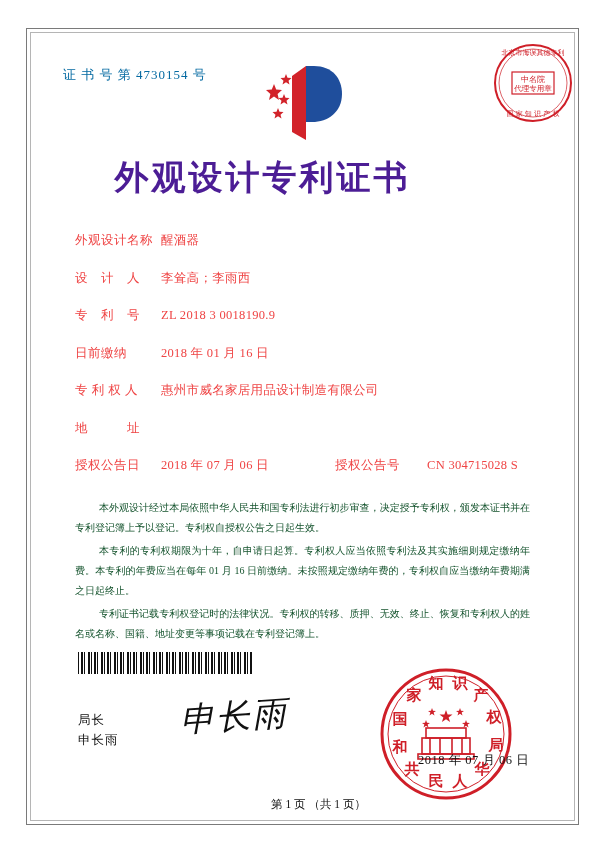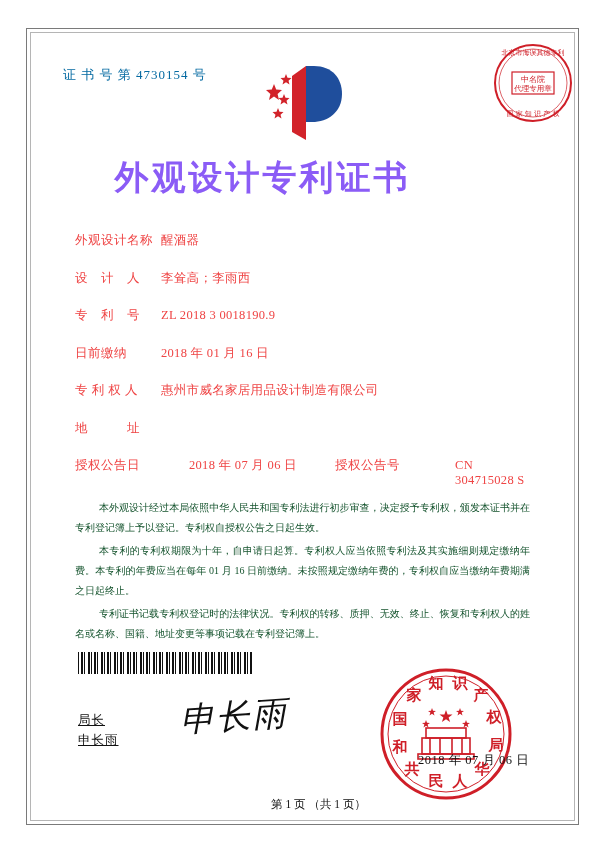--- a/index.html
+++ b/index.html
@@ -65,21 +65,21 @@
   
   .main-title {
     position: absolute;
     left: 0;
     top: 155px;
     width: 525px;
     text-align: center;
     font-size: 34px;
     font-weight: bold;
     letter-spacing: 3px;
-    color: #8b5cf6;
+    color: #4c1d95;
     font-family: "DejaVu Serif", serif;
   }
   
   .fields {
     position: absolute;
     left: 75px;
     top: 232px;
     width: 460px;
     font-size: 12.5px;
     color: #ef4444;
@@ -101,21 +101,20 @@
   }
   
   .field-row-split {
     display: flex;
     align-items: baseline;
     margin-bottom: 13px;
   }
   .half {
     display: flex;
     align-items: baseline;
-    gap: 28px;
   }
   .half.left { width: 260px; }
   .half.right { flex: 1; }
   .half .field-label { width: 86px; flex: 0 0 86px; }
   .half.right .field-label { width: 92px; flex: 0 0 92px; }
   
   .body-text {
     position: absolute;
     left: 75px;
     top: 498px;
@@ -145,21 +144,20 @@
   }
   
   .sign-label {
     position: absolute;
     left: 78px;
     top: 710px;
     font-size: 12.5px;
     line-height: 20px;
     color: #111;
     letter-spacing: 1px;
-    text-decoration: underline;
   }
   .signature {
     position: absolute;
     left: 180px;
     top: 694px;
     font-size: 34px;
     font-family: "DejaVu Serif", serif;
     font-style: italic;
     color: #111;
     letter-spacing: 2px;

